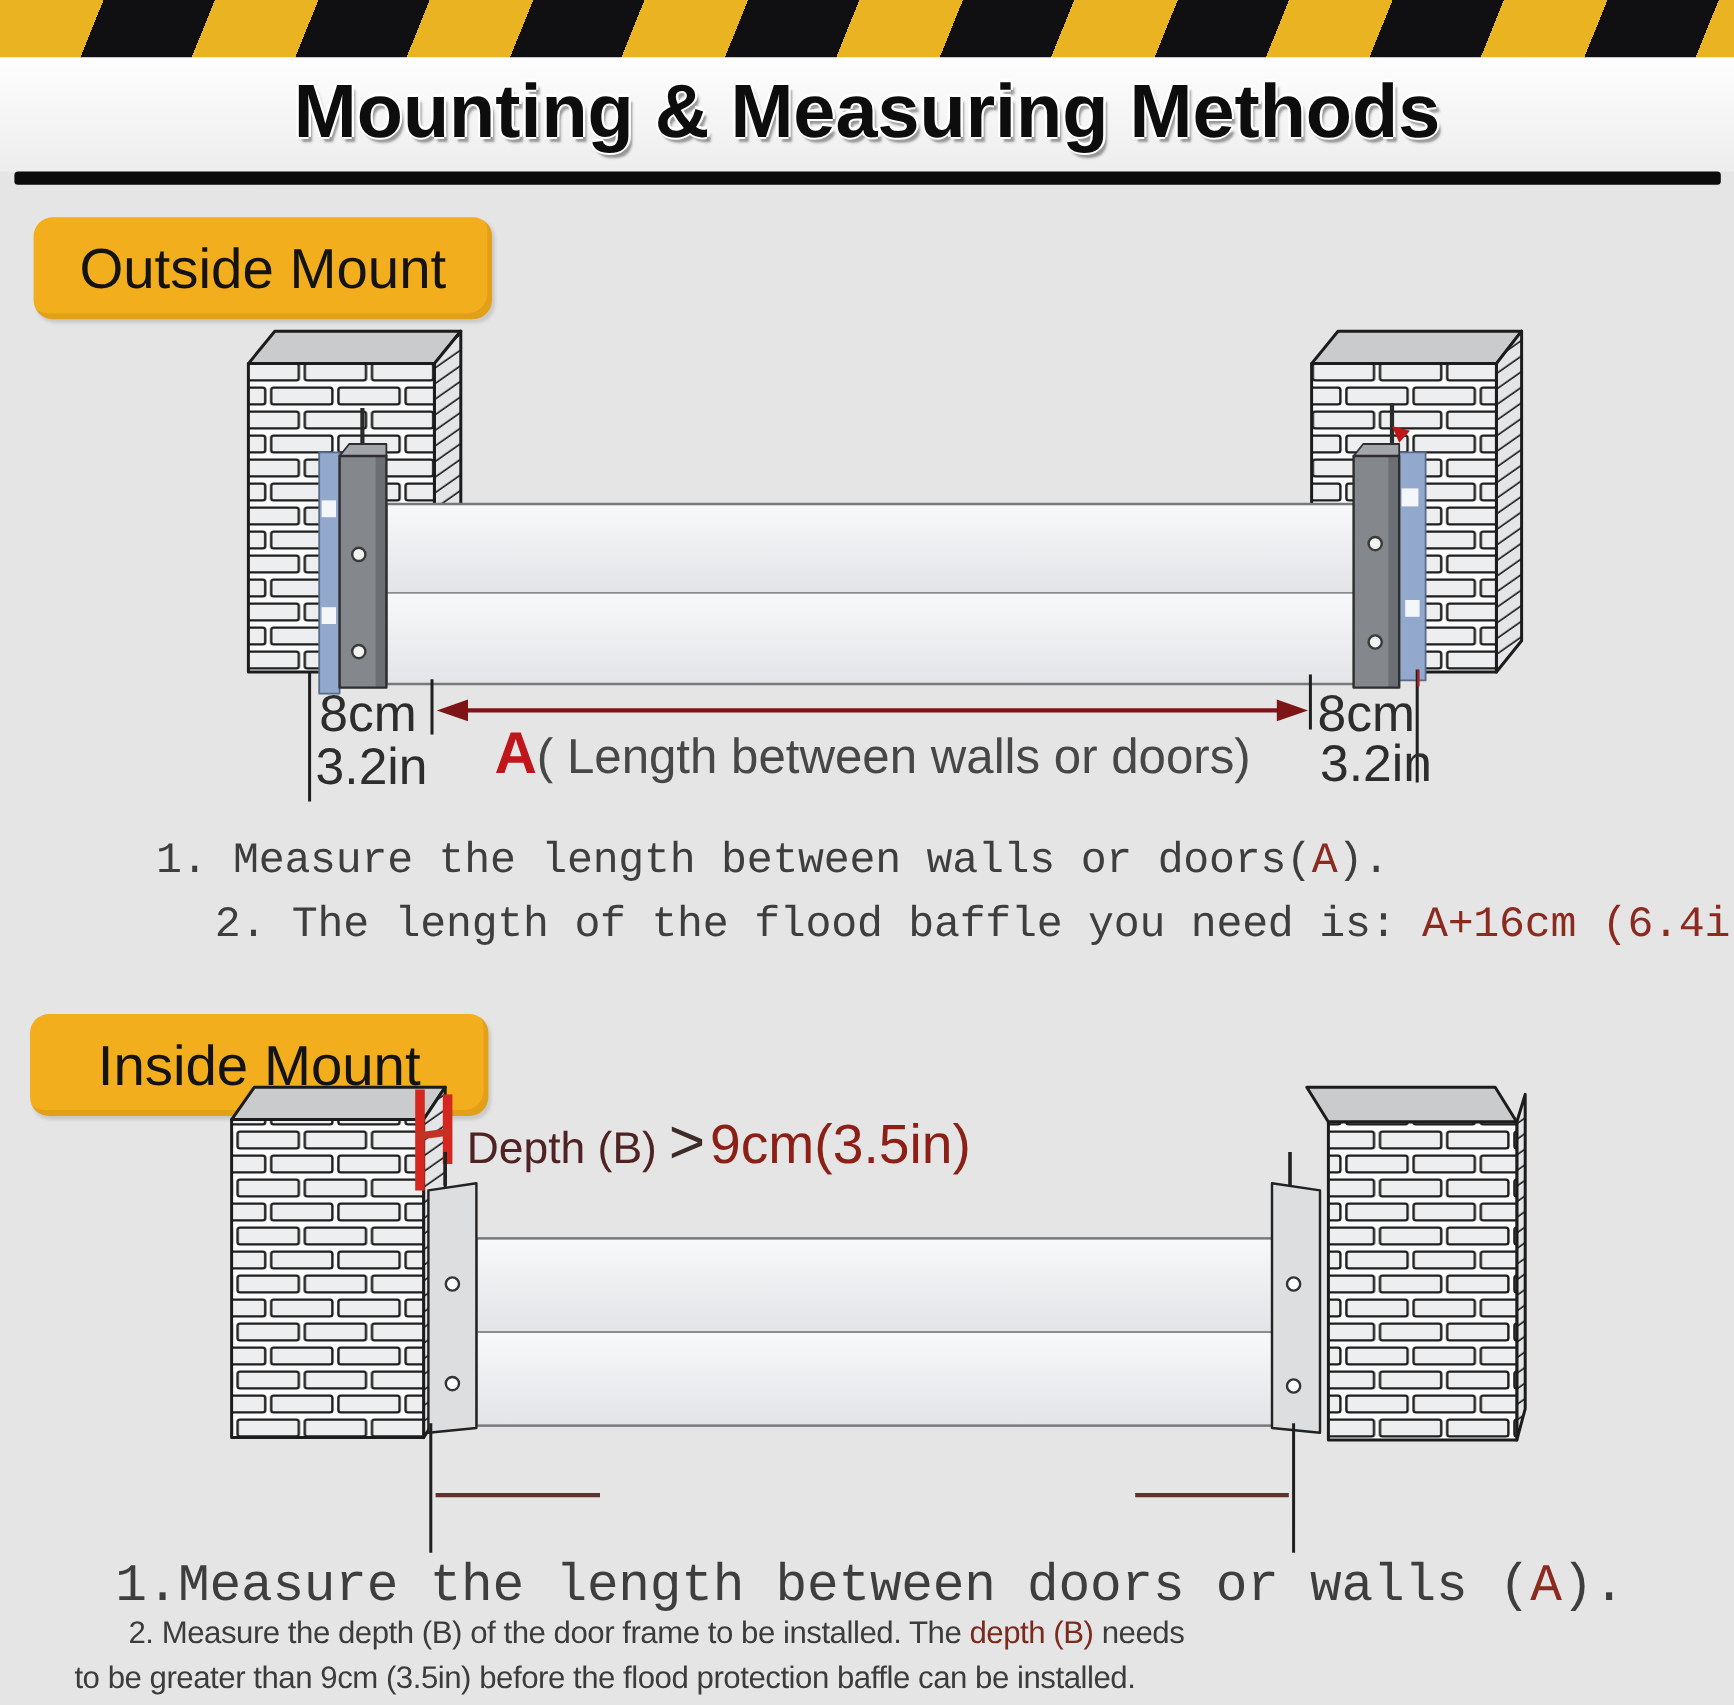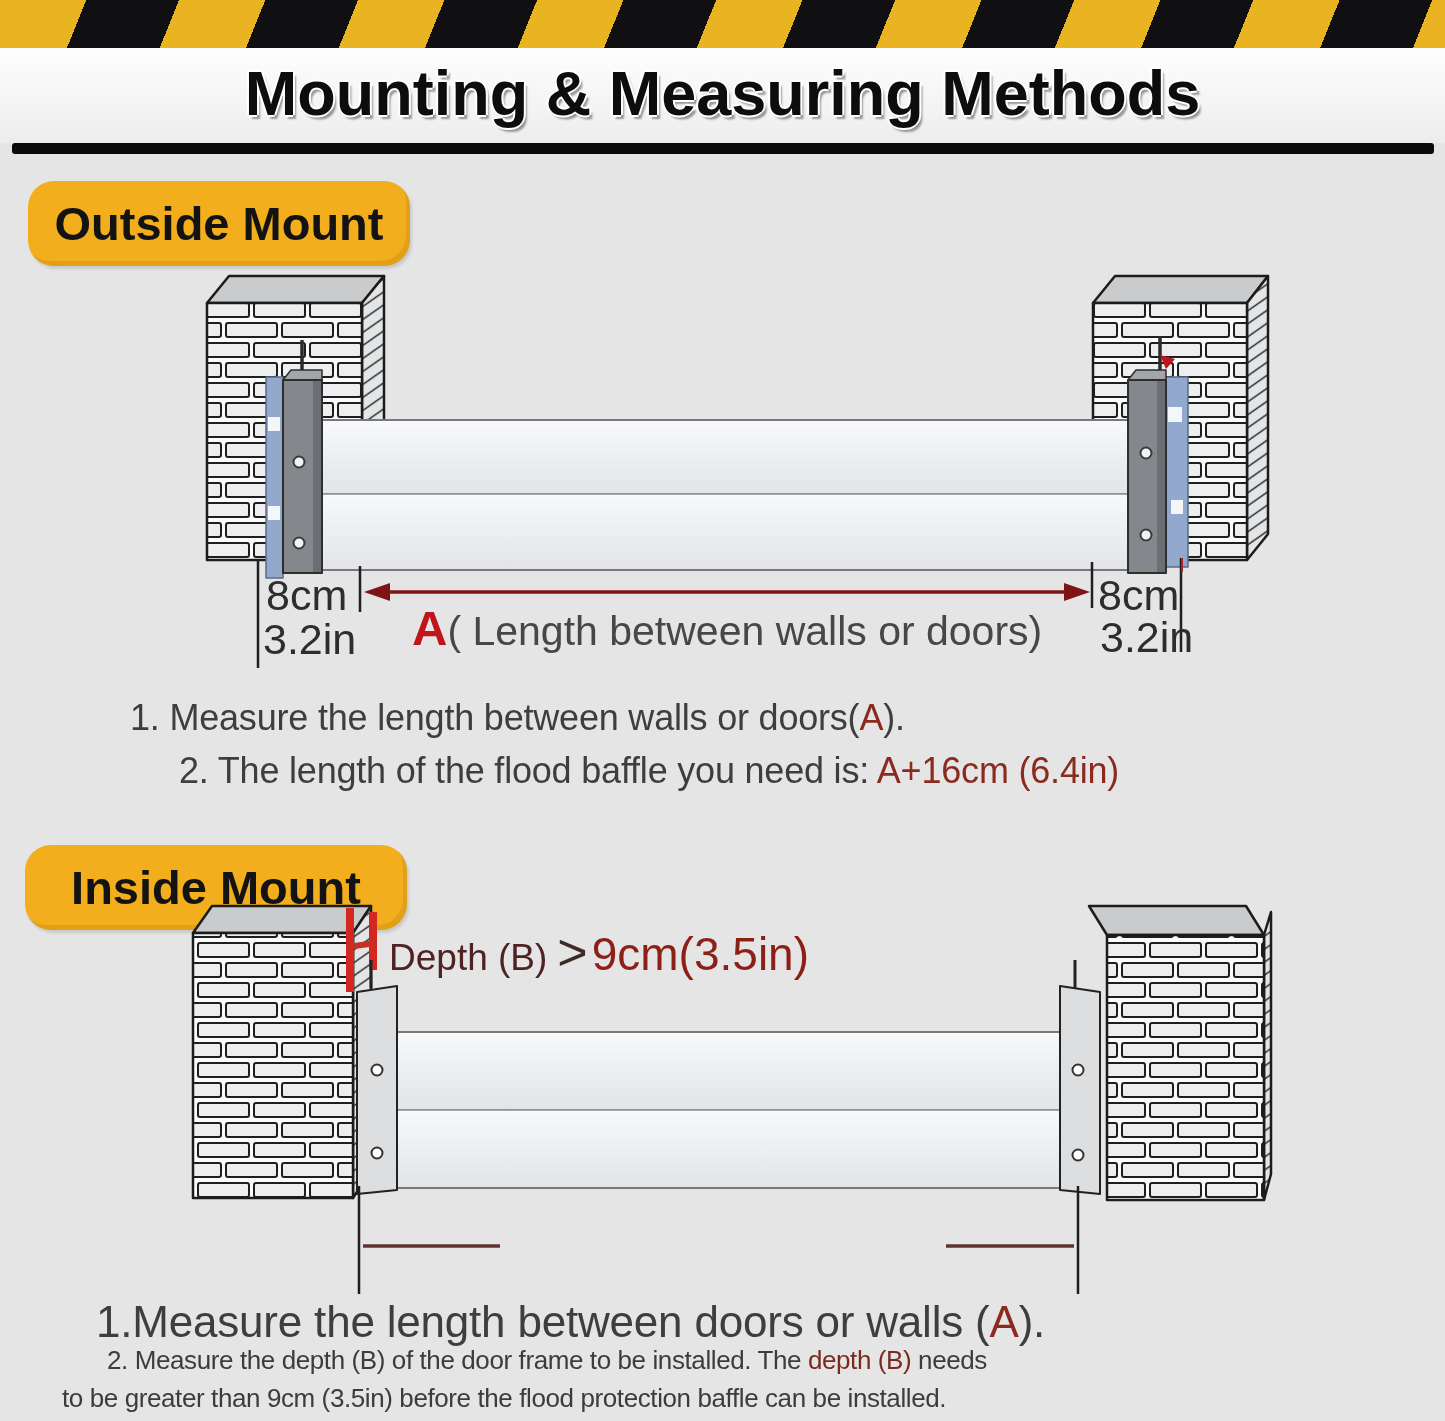--- a/index.html
+++ b/index.html
@@ -8,29 +8,29 @@
   .abs{position:absolute;}
   .tape{left:0;top:0;width:1445px;height:48px;
         background:repeating-linear-gradient(112deg,#E9B322 0 80px,#101012 80px 166px);
         border-bottom:3px solid #fff;}
   .title-band{left:0;top:48px;width:1445px;height:95px;
         background:linear-gradient(#FEFEFE,#EDEDEE);}
   .page-title{left:0;top:57px;width:1445px;text-align:center;
         font-size:63px;font-weight:700;color:#0D0D0D;letter-spacing:0;
         text-shadow:2px 0 0 #fff,-2px 0 0 #fff,0 2px 0 #fff,0 -2px 0 #fff,3px 4px 2px rgba(40,40,40,.45);}
   .title-bar{left:12px;top:143px;width:1422px;height:11px;background:#0B0B0B;border-radius:3px;}
-  .badge{width:382px;height:85px;background:#F2AE1D;border-radius:26px;
+  .badge{width:382px;height:85px;background:#F2AE1D;border-radius:16px;
         display:flex;align-items:center;justify-content:center;
-        font-size:47px;font-weight:700;color:#131313;
+        font-size:47px;font-weight:400;color:#131313;
         box-shadow:inset -4px -5px 0 rgba(150,100,0,.18), 2px 3px 3px rgba(0,0,0,.12);}
   .dimtxt{font-size:43px;color:#2D2D2D;line-height:1;}
   .alabel{display:flex;align-items:baseline;white-space:nowrap;}
   .alabel .bigA{font-size:49px;font-weight:700;color:#C0151B;line-height:1;}
   .alabel .rest{font-size:41px;color:#474747;line-height:1;}
-  .step{font-size:36px;color:#3E3E3E;letter-spacing:-.2px;white-space:nowrap;}
+  .step{font-size:36px;color:#3E3E3E;letter-spacing:-.2px;white-space:nowrap;font-family:Liberation Mono, monospace;}
   .step .mar{color:#8B2B20;}
   .bstep{font-size:26px;color:#3C3C3C;letter-spacing:-.4px;white-space:nowrap;}
   .bstep .mar{color:#7B2A1E;}
   .depth{display:flex;align-items:baseline;white-space:nowrap;}
   .depth .d1{font-size:37px;color:#4F2323;}
   .depth .d2{font-size:52px;color:#3D2B28;margin:0 4px 0 10px;}
   .depth .d3{font-size:46px;color:#8C1F16;}
   .lenlabel{font-size:43px;color:#3A3A3A;white-space:nowrap;}
   .lenlabel .redA{color:#C0321C;}
 </style>

